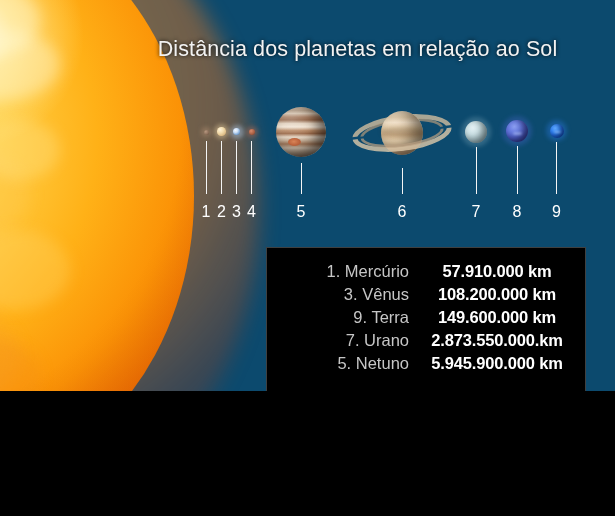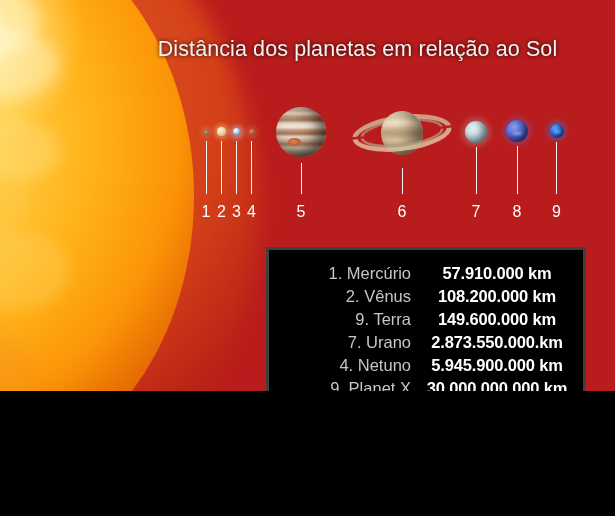--- a/index.html
+++ b/index.html
@@ -4,21 +4,21 @@
 <style>
   html, body {
     margin: 0;
     padding: 0;
     background: #000;
   }
   #stage {
     position: relative;
     width: 615px;
     height: 391px;
-    background: #b91c1c;
+    background: #0c4a6e;
     overflow: hidden;
     font-family: "Liberation Sans", sans-serif;
   }
 
   
   #sun-glow {
     position: absolute;
     left: -300px;
     top: -120px;
     width: 560px;
@@ -183,21 +183,21 @@
     pointer-events: none;
   }
 
   
   #legend {
     position: absolute;
     left: 266px;
     top: 247px;
     width: 320px;
     height: 238px;
-    border: 3px solid #404040;
+    border: 1px solid #404040;
     box-sizing: border-box;
     background: #000;
   }
   #legend-table {
     position: absolute;
     left: 0;
     top: 12px;
     width: 100%;
     border-collapse: collapse;
   }
@@ -298,36 +298,32 @@
   <div class="pnum" style="left:556.5px;top:203px;">9</div>
 
   <div id="legend">
     <table id="legend-table">
       <tbody>
         <tr>
           <td class="lg-name">1. Mercúrio</td>
           <td class="lg-dist">57.910.000 km</td>
         </tr>
         <tr>
-          <td class="lg-name">2. Vênus</td>
+          <td class="lg-name">3. Vênus</td>
           <td class="lg-dist">108.200.000 km</td>
         </tr>
         <tr>
           <td class="lg-name">9. Terra</td>
           <td class="lg-dist">149.600.000 km</td>
         </tr>
         <tr>
           <td class="lg-name">7. Urano</td>
           <td class="lg-dist">2.873.550.000.km</td>
         </tr>
         <tr>
-          <td class="lg-name">4. Netuno</td>
+          <td class="lg-name">5. Netuno</td>
           <td class="lg-dist">5.945.900.000 km</td>
-        </tr>
-        <tr>
-          <td class="lg-name">9. Planet X</td>
-          <td class="lg-dist">30.000.000.000 km</td>
         </tr>
       </tbody>
     </table>
   </div>
 
 </div>
 
 </body></html>

